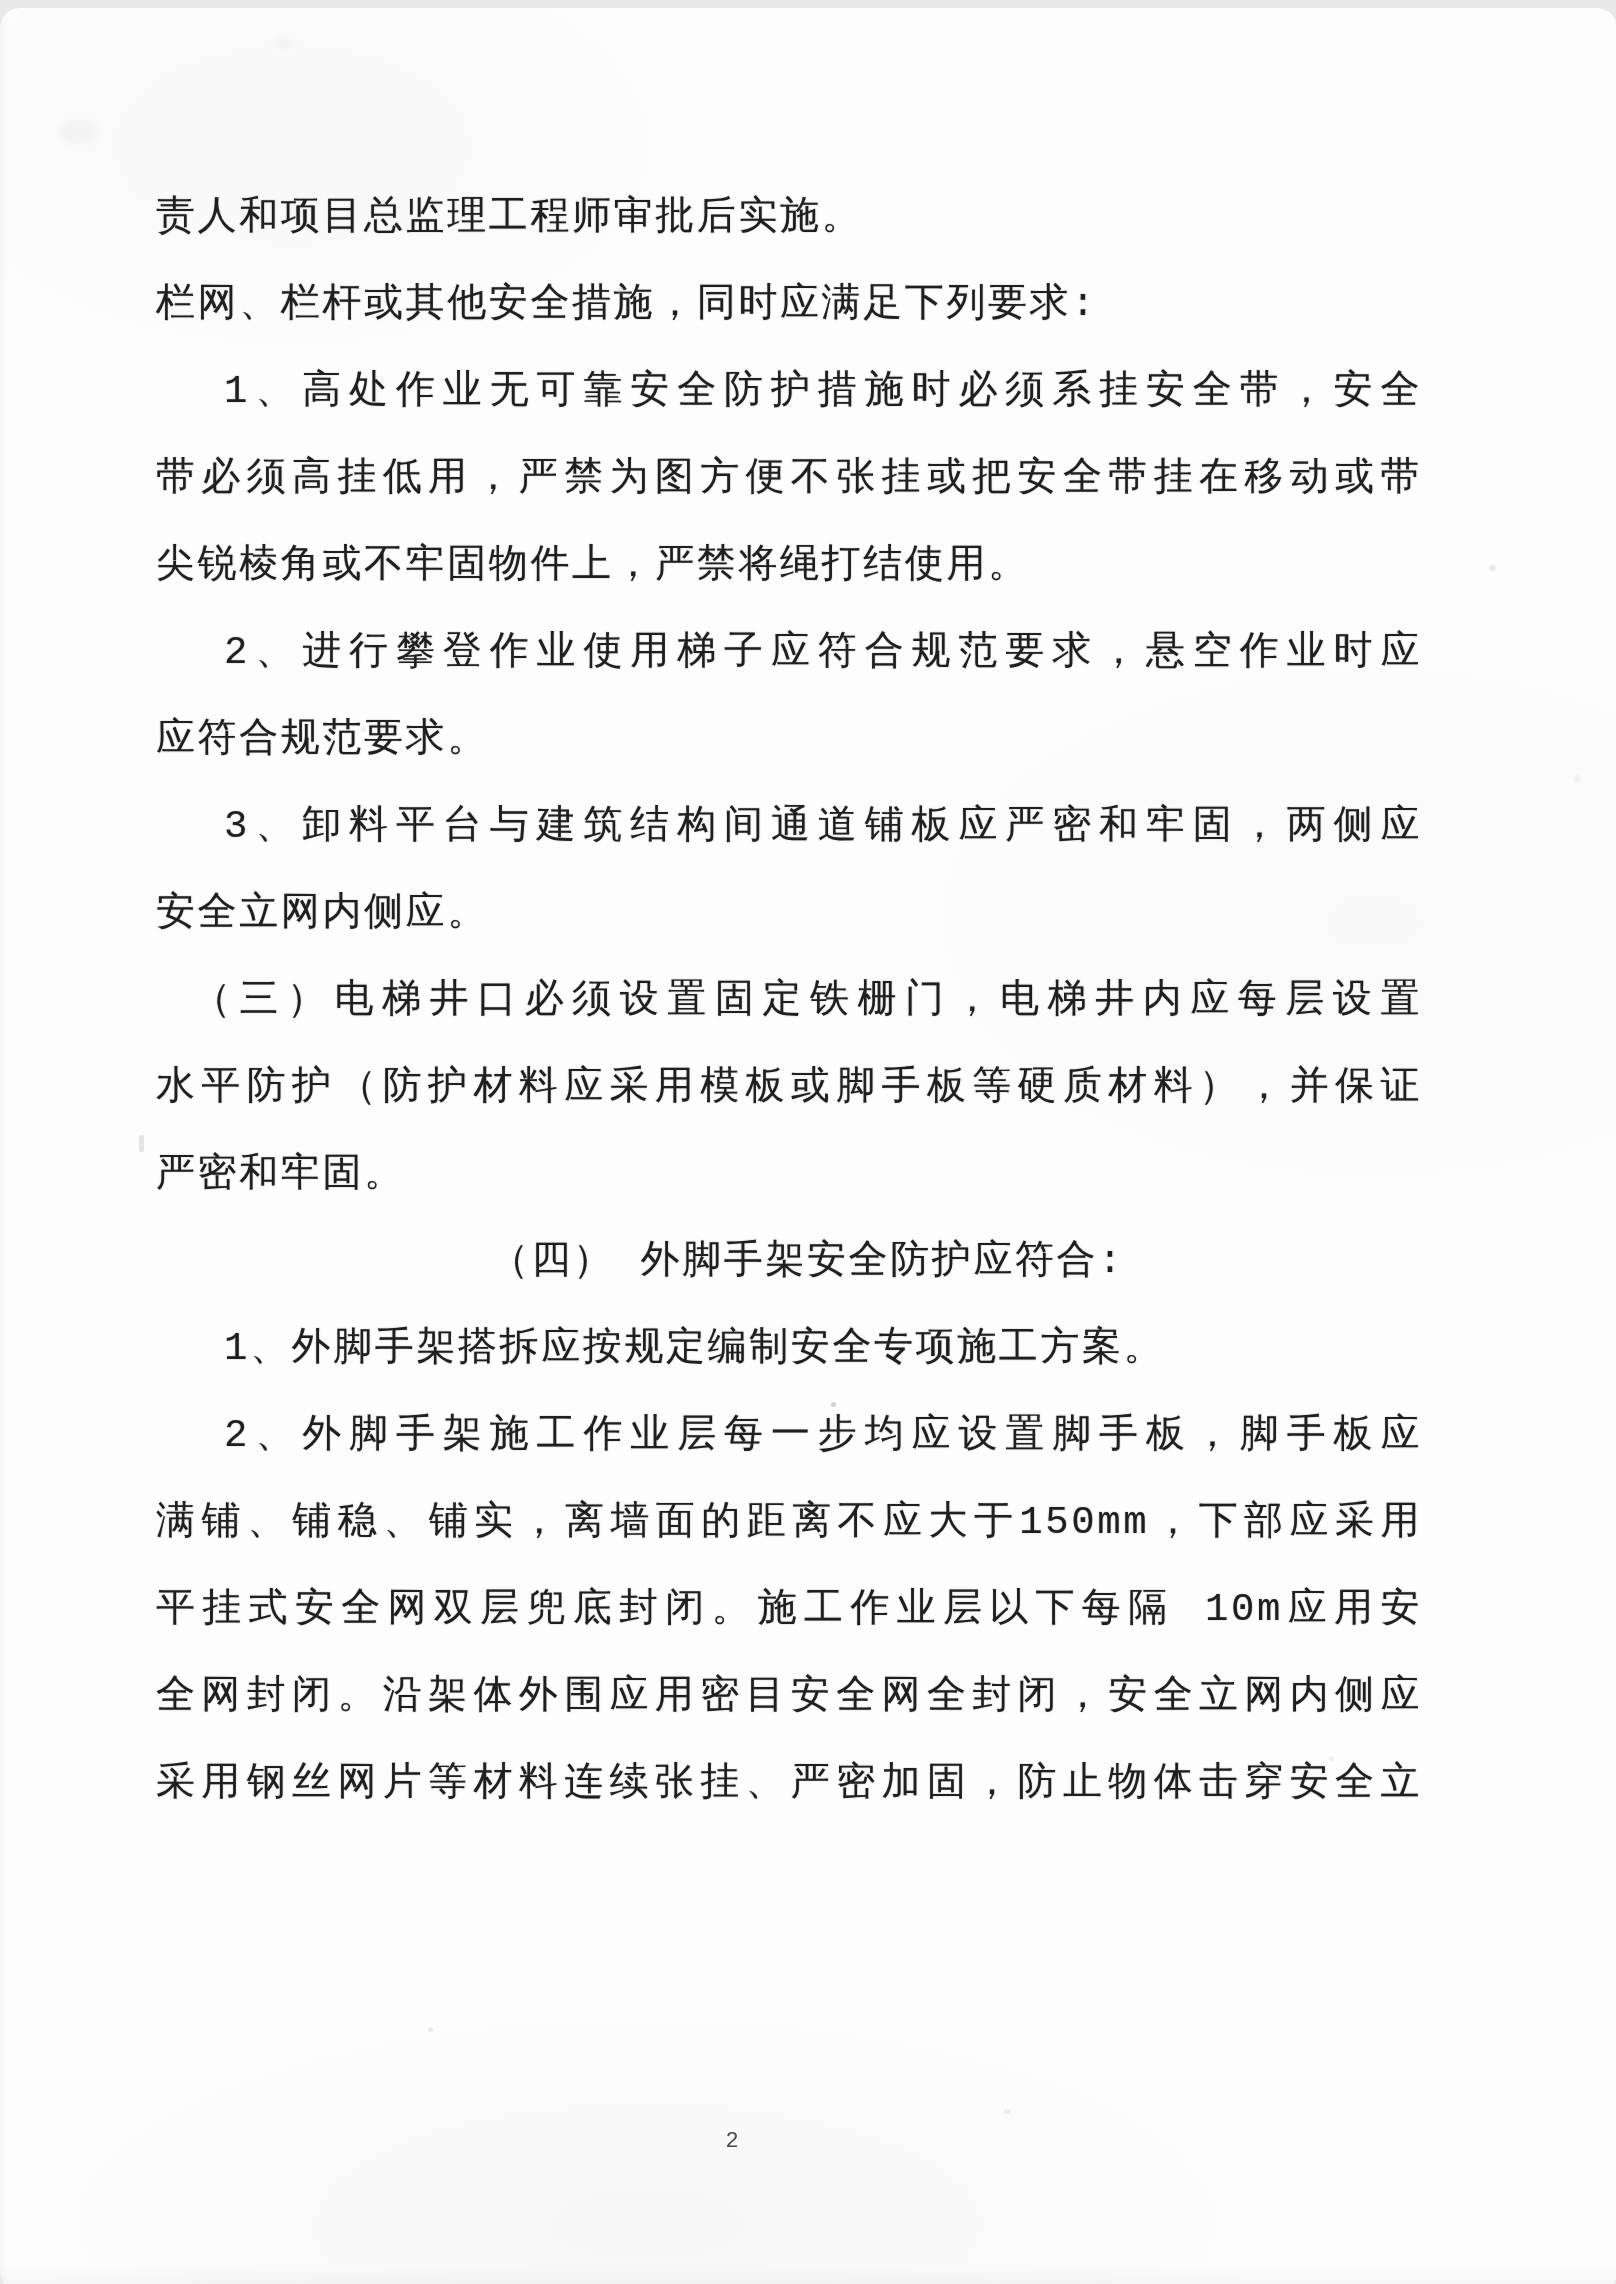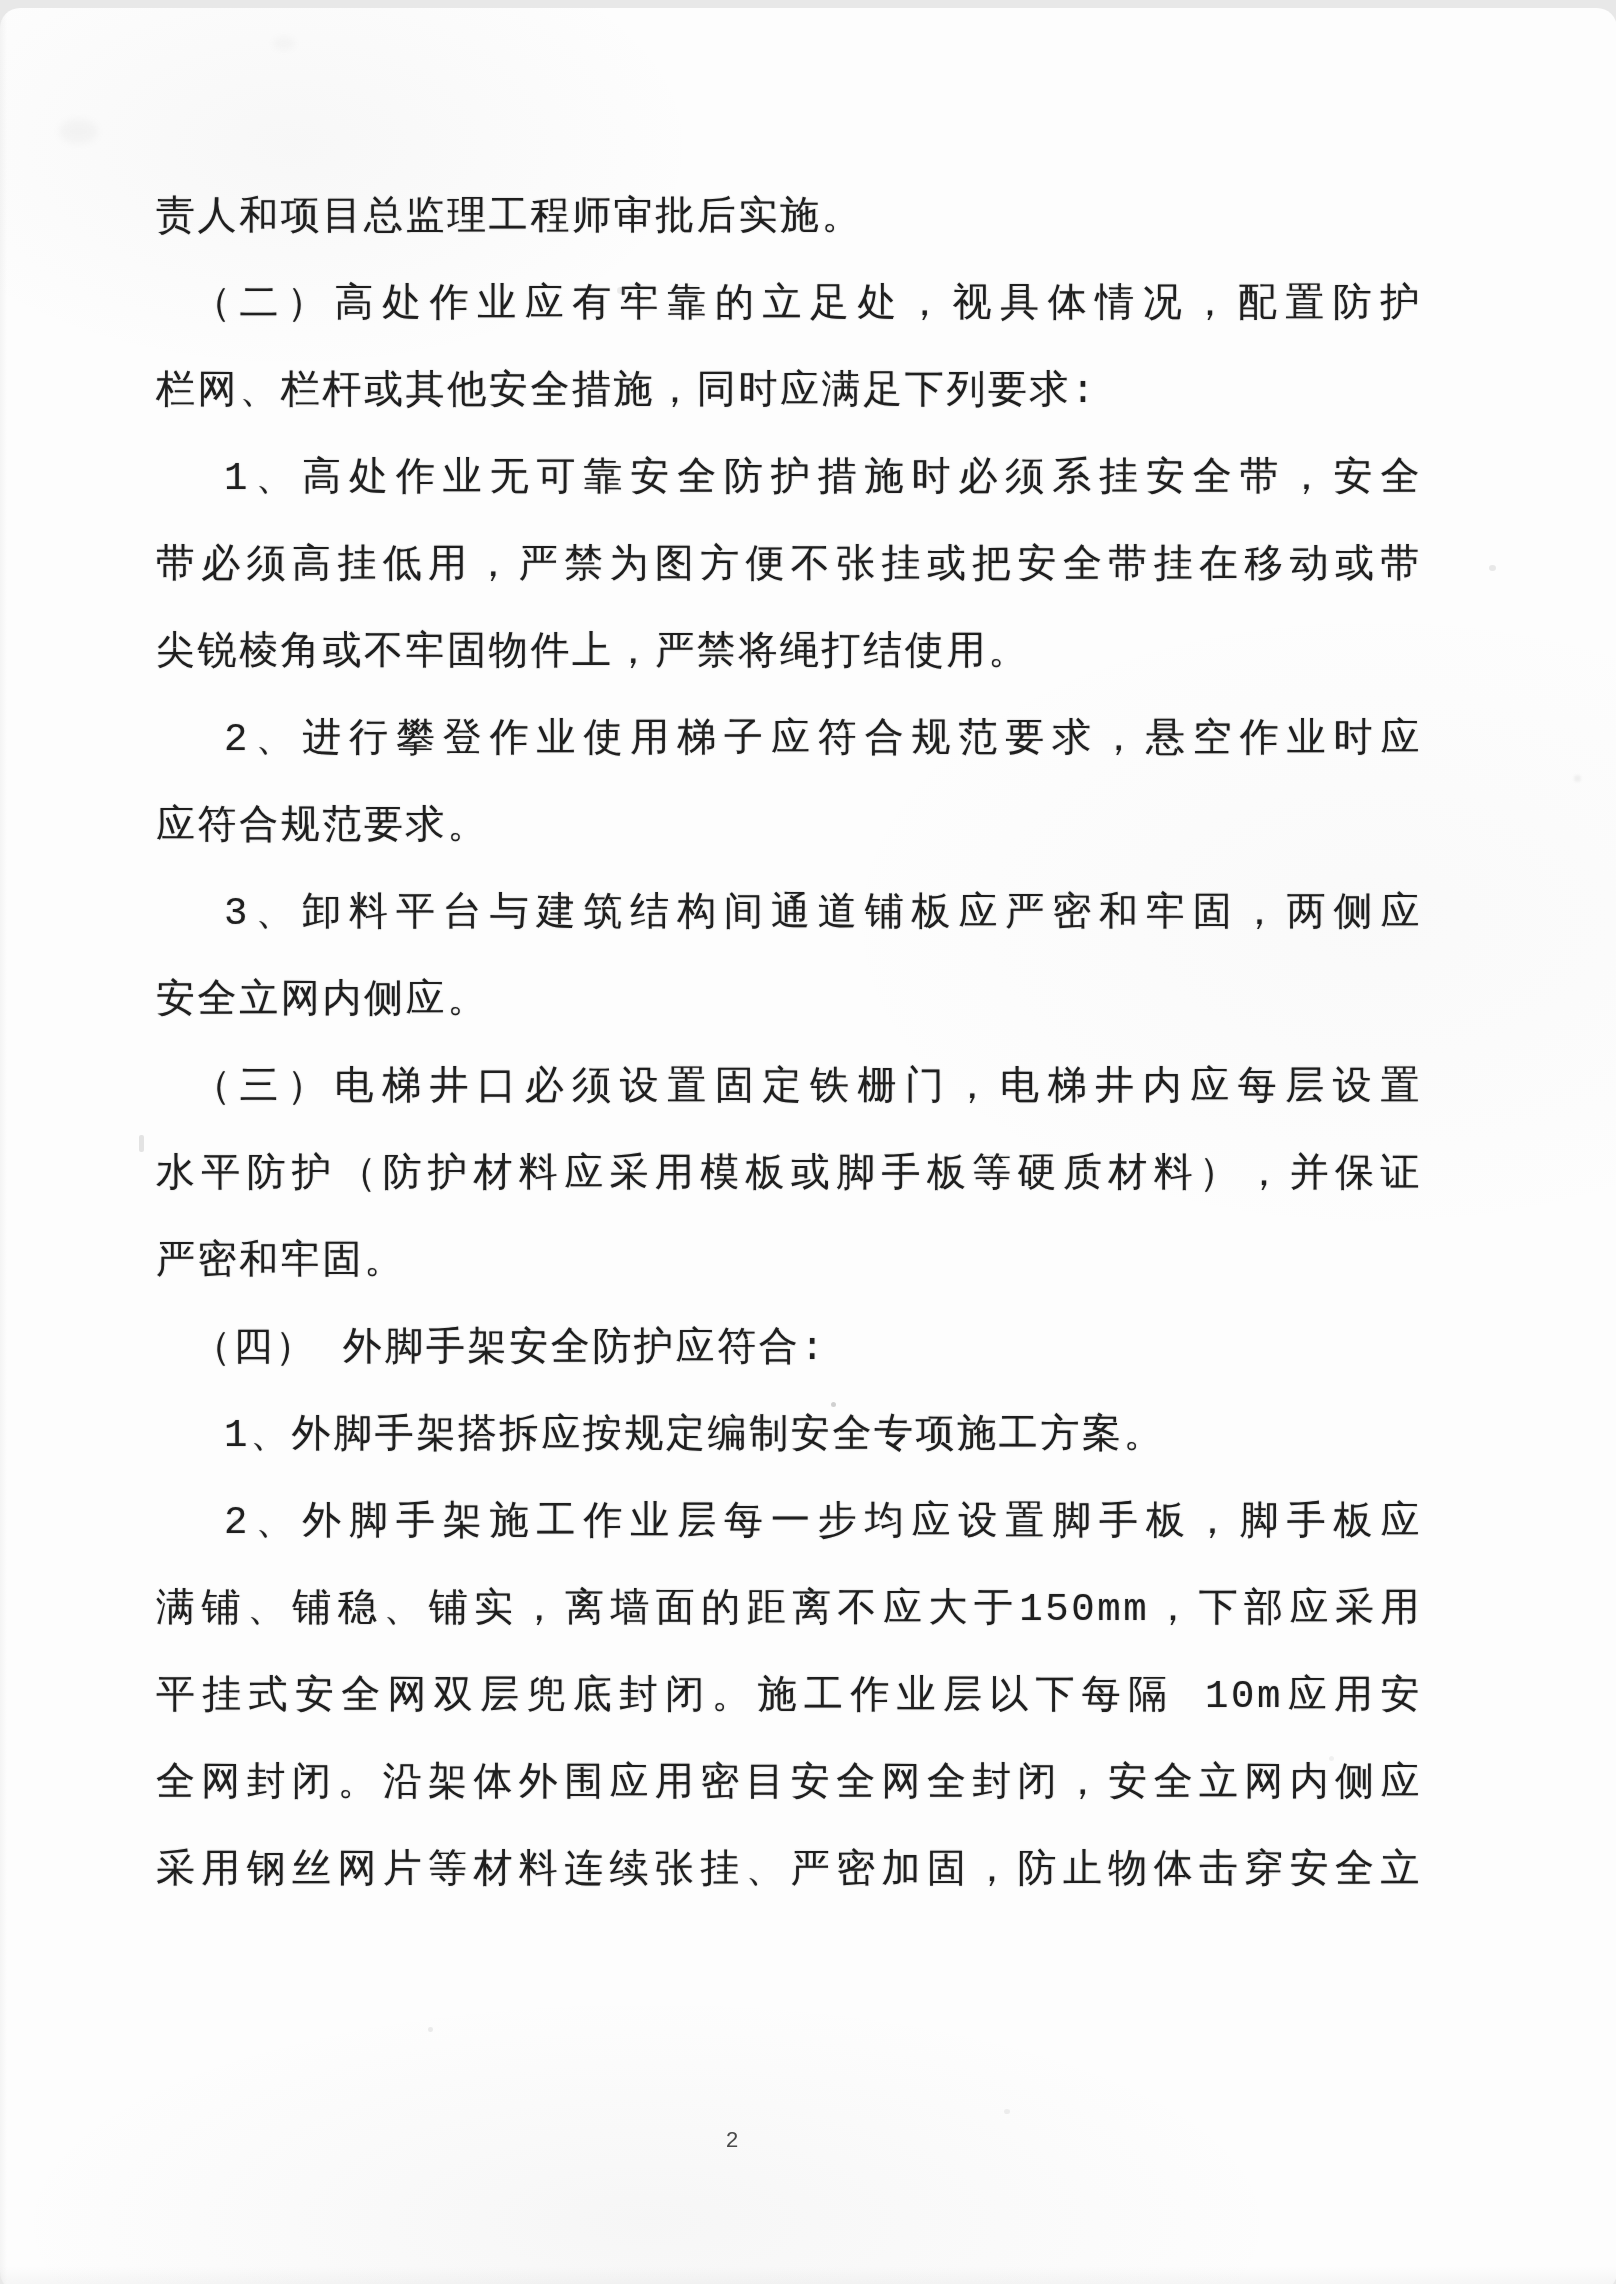--- a/index.html
+++ b/index.html
@@ -36,21 +36,21 @@
     white-space: nowrap;
     text-shadow: 0 0 1.3px rgba(30,30,30,0.45);
     filter: blur(0.2px);
   }
   .line.full {
     white-space: normal;
     text-align: justify;
     text-align-last: justify;
   }
   .indent-n { text-indent: 68px; }
-  .indent-p { text-indent: 36px; }
+  .indent-p { text-indent: 36px; text-align: center; }
   .page-number {
     position: absolute;
     left: 719px;
     top: 2121px;
     width: 26px;
     font-size: 22px;
     line-height: 26px;
     text-align: center;
     color: #4a4a4a;
     filter: blur(0.2px);
@@ -73,21 +73,20 @@
     background: linear-gradient(to right, rgba(100,100,100,0.06), rgba(0,0,0,0));
   }
 </style>
 </head>
 <body>
 
 <div class="page">
 
   <div class="body-text">
     <div class="line">责人和项目总监理工程师审批后实施。</div>
-    <div class="line full indent-p">（二）高处作业应有牢靠的立足处，视具体情况，配置防护</div>
     <div class="line">栏网、栏杆或其他安全措施，同时应满足下列要求:</div>
     <div class="line full indent-n">1、高处作业无可靠安全防护措施时必须系挂安全带，安全</div>
     <div class="line full">带必须高挂低用，严禁为图方便不张挂或把安全带挂在移动或带</div>
     <div class="line">尖锐棱角或不牢固物件上，严禁将绳打结使用。</div>
     <div class="line full indent-n">2、进行攀登作业使用梯子应符合规范要求，悬空作业时应</div>
     <div class="line">应符合规范要求。</div>
     <div class="line full indent-n">3、卸料平台与建筑结构间通道铺板应严密和牢固，两侧应</div>
     <div class="line">安全立网内侧应。</div>
     <div class="line full indent-p">（三）电梯井口必须设置固定铁栅门，电梯井内应每层设置</div>
     <div class="line full">水平防护（防护材料应采用模板或脚手板等硬质材料），并保证</div>

